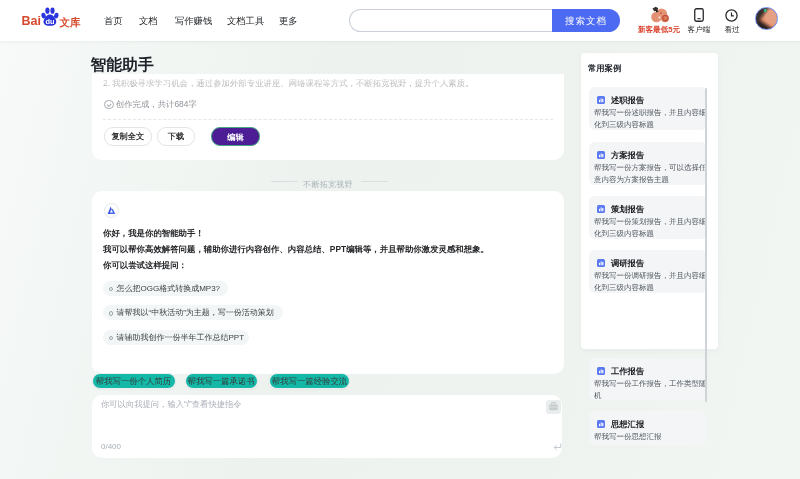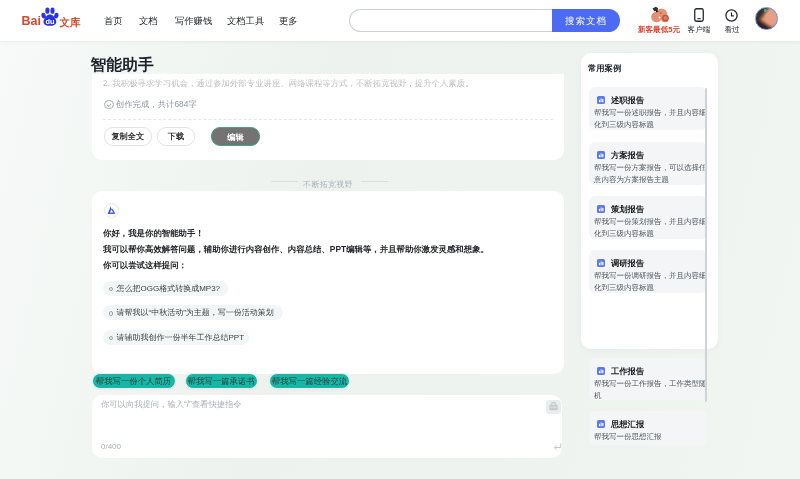--- a/index.html
+++ b/index.html
@@ -38,42 +38,42 @@
   #fadeover { position:absolute; left:0; top:0; width:100%; height:15px;
               background:linear-gradient(180deg,rgba(255,255,255,.8),rgba(255,255,255,0)); }
   .okrow { position:absolute; left:12px; top:24.5px; height:10px; color:#8f9499; font-size:8.4px; }
   .okcirc { display:inline-block; width:9.5px; height:9.5px; border:1px solid #a6abb0; border-radius:50%;
             vertical-align:middle; position:relative; }
   .okcirc:after { content:""; position:absolute; left:2.2px; top:2px; width:3.4px; height:2px;
                   border-left:1px solid #a6abb0; border-bottom:1px solid #a6abb0; transform:rotate(-45deg); }
   .dashline { position:absolute; left:11px; top:44.5px; width:450px; border-top:1px dashed #e4e6e8; }
   .btn { position:absolute; top:53px; height:19px; border:1px solid #e2e4e6; border-radius:9px;
          background:#fff; font-size:8.2px; font-weight:600; color:#333; text-align:center; line-height:17.5px; }
-  .btn.green { background:#737373; border-color:#46a57f; color:#fff; line-height:19px; }
+  .btn.green { background:#4c1d95; border-color:#46a57f; color:#fff; line-height:19px; }
 
   .histrow { position:absolute; left:92px; top:176.5px; width:472px; height:9px; line-height:9px; text-align:center; }
   .histrow .line { position:absolute; top:4.5px; width:27px; border-top:1px solid #d8dfe2; }
   .histrow .txt { font-size:8px; color:#aab4ba; letter-spacing:0.3px; }
   .gline { position:absolute; left:11px; font-size:10px; transform:scale(0.84); transform-origin:left top; font-weight:600; color:#242629; white-space:nowrap; }
   .pill { position:absolute; left:11px; height:15px; background:#f3f6f7; border-radius:8px;
           font-size:8px; color:#3c4043; line-height:15px; white-space:nowrap; }
   .pill .dot { display:inline-block; width:4.5px; height:4.5px; border:1px solid #9aa4aa;
                border-radius:50%; margin:0 3.5px 0 5.5px; vertical-align:-0.5px; }
 
   .chip { position:absolute; top:373px; height:15.5px; background:#14b8a6; border:1px solid #eceef0;
           border-radius:8px; font-size:8.4px; color:#36383b; text-align:center; line-height:14px;
           box-shadow:0 1px 2px rgba(150,160,155,0.08); }
 
   #inputbox { position:absolute; left:92px; top:395px; width:470px; height:63px; background:#fff; border-radius:10px; }
   #inputbox .ph { position:absolute; left:9px; top:4px; font-size:8.3px; color:#a9afb8; }
   #inputbox .cnt { position:absolute; left:9px; top:47px; font-size:8px; color:#a9afb8; }
 
   
   #sidebar { position:absolute; left:581px; top:53px; width:137px; height:296px; background:#fff;
-             border-radius:10px; box-shadow:0 2px 6px rgba(140,155,148,0.08); }
+             border-radius:4px; box-shadow:0 2px 6px rgba(140,155,148,0.08); }
   #sidebar h3 { position:absolute; left:7px; top:10px; font-size:8.3px; color:#1d2129; }
   .sitem { position:absolute; left:8px; width:118px; background:#f3f5f7; border-radius:6px; }
   .sitem .ttl { position:absolute; left:22px; top:7.5px; font-size:8.3px; font-weight:bold; color:#17191d; }
   .sitem .dsc { position:absolute; left:5px; top:20.5px; font-size:9px; transform:scale(0.8333); transform-origin:left top; width:160px; color:#4f565d; line-height:13.8px; }
   .sthumb { position:absolute; left:123.5px; top:35px; width:2.5px; height:314px; background:#cfd3d7; border-radius:2px; }
 </style>
 </head>
 <body>
 
 <div id="header">

